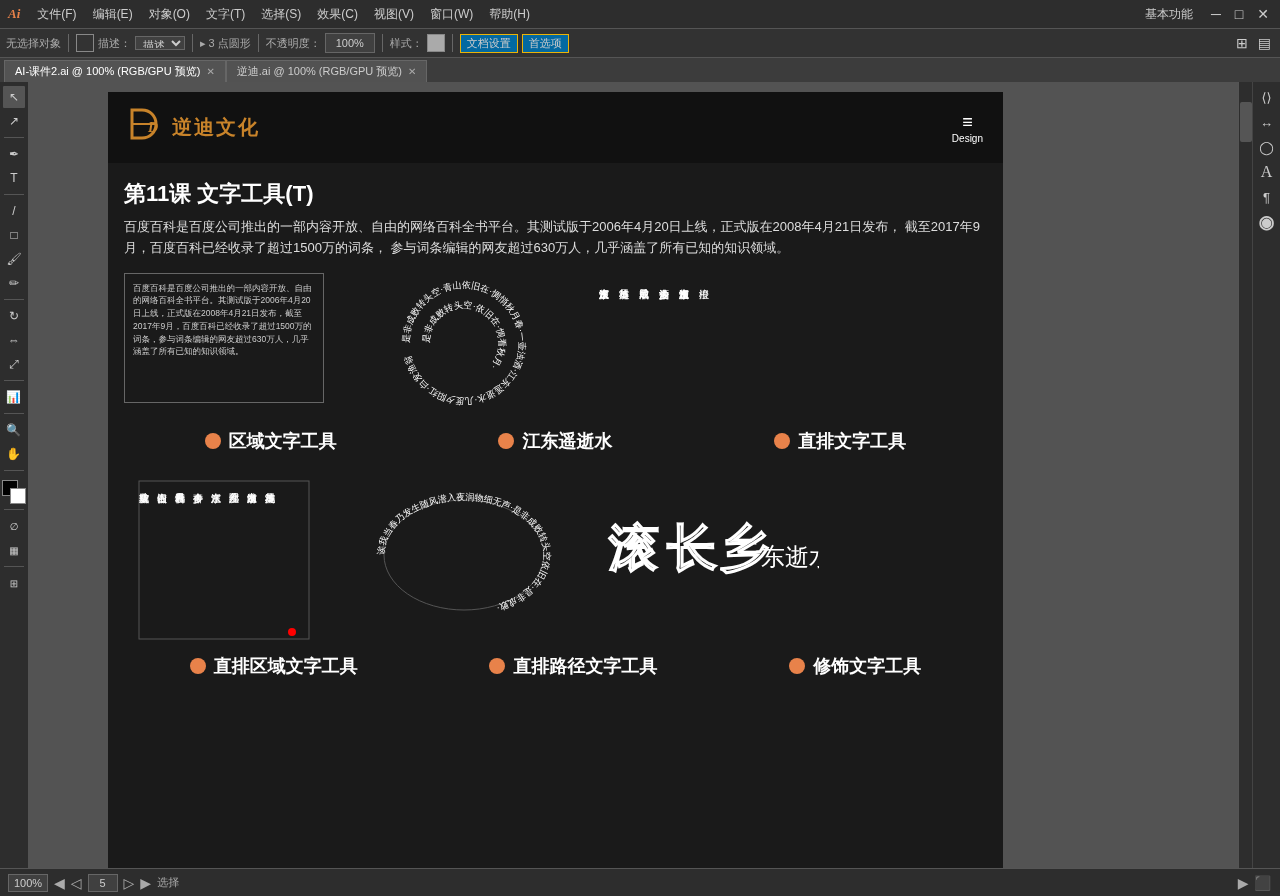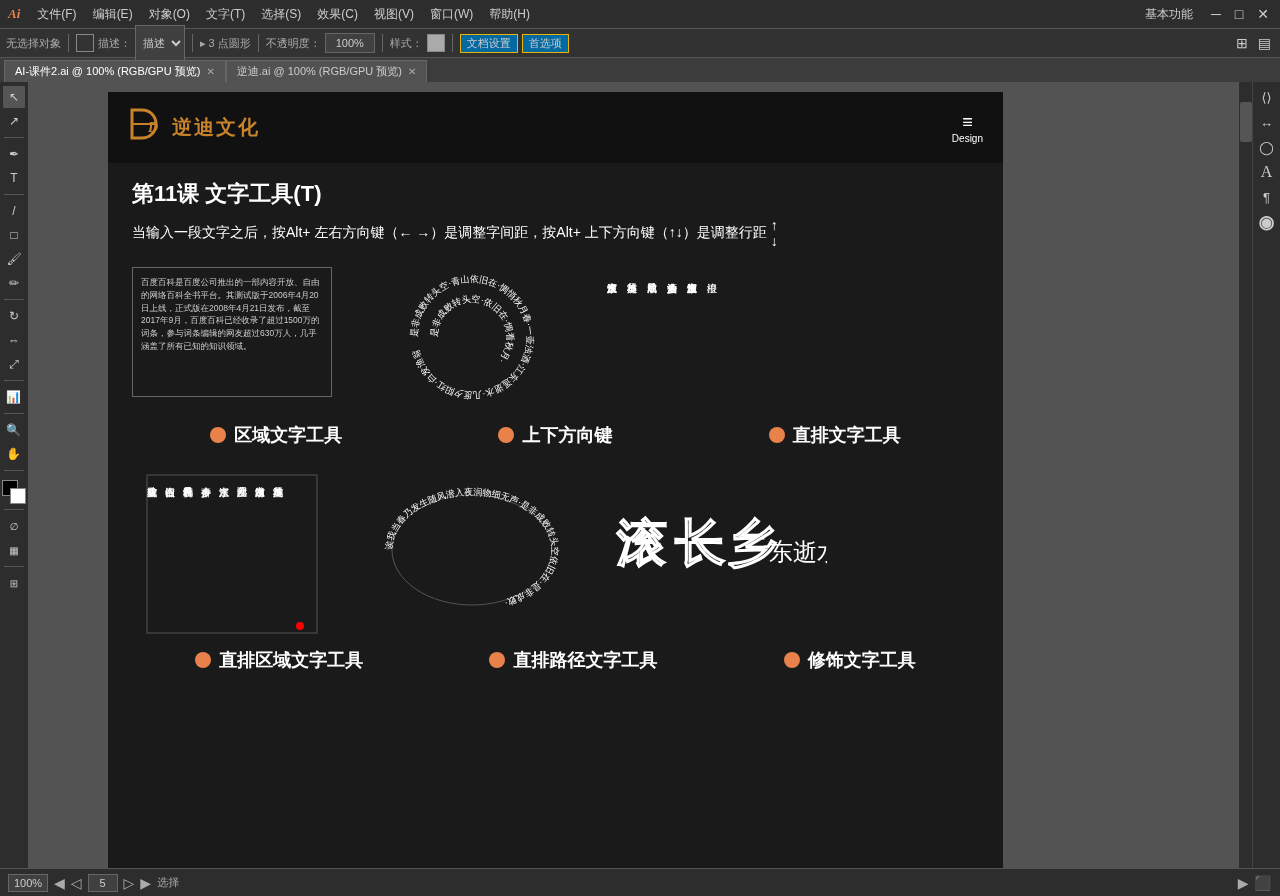--- a/index.html
+++ b/index.html
@@ -66,21 +66,21 @@
       color: #aaa;
       font-size: 11px;
       white-space: nowrap;
     }
     .toolbar-select {
       background: #404040;
       border: 1px solid #666;
       color: #ccc;
       font-size: 11px;
       padding: 1px 3px;
-      height: 36px;
+      height: 14px;
     }
     .toolbar-swatch {
       width: 18px;
       height: 18px;
       background: #333;
       border: 1px solid #888;
       display: inline-block;
     }
     .toolbar-btn {
       color: #ccc;
@@ -243,21 +243,21 @@
       color: #fff;
       font-size: 10px;
       text-align: center;
       display: flex;
       flex-direction: column;
       align-items: center;
     }
 
     
     .artboard-content {
-      padding: 16px 24px;
+      padding: 16px 16px;
       color: #fff;
     }
 
     .lesson-title {
       font-size: 22px;
       font-weight: bold;
       color: #fff;
       margin-bottom: 8px;
     }
 
@@ -518,28 +518,26 @@
         </div>
         <div class="design-label">
           <span style="color:#fff;font-size:18px;">≡</span>
           <span style="color:#fff;font-size:10px;">Design</span>
         </div>
       </div>
 
       <div class="artboard-content">
 
         <div class="lesson-title">第11课   文字工具(T)</div>
-
-        <div class="tip-line">
-          <span>当输入一段文字之后，按Alt+ 左右方向键（← →）是调整字间距，按Alt+ 上下方向键（↑↓）是调整行距</span>
-          <span class="arrow-indicator">
-            <span>↑</span>
-            <span>↓</span>
-          </span>
+        <div class="desc-text">
+          <span>百度百科是百度公司推出的一部内容开放、自由的网络百科全书平台。其测试版于2006年4月20日上线，正式版在2008年4月21日发布，
+截至2017年9月，百度百科已经收录了超过1500万的词条，
+参与词条编辑的网友超过630万人，几乎涵盖了所有已知的知识领域。</span>
         </div>
+
 
         <div class="tools-row">
 
           <div style="width:210px; flex-shrink:0;">
             <div class="demo-box" style="font-size:8.5px; color:#ccc; border:1px solid #666; padding:8px; line-height:1.5; height:130px; overflow:hidden;">百度百科是百度公司推出的一部内容开放、自由的网络百科全书平台。其测试版于2006年4月20日上线，正式版在2008年4月21日发布，截至2017年9月，百度百科已经收录了超过1500万的词条，参与词条编辑的网友超过630万人，几乎涵盖了所有已知的知识领域。</div>
           </div>
 
           <div style="width:220px; flex-shrink:0; height:140px; display:flex; align-items:center; justify-content:center; position:relative;">
             <svg width="200" height="140" viewBox="0 0 200 140">
 
@@ -567,21 +565,21 @@
           </div>
         </div>
 
         <div class="tool-label-row">
           <div class="tool-label">
             <span class="bullet"></span>
             <span>区域文字工具</span>
           </div>
           <div class="tool-label">
             <span class="bullet"></span>
-            <span>上下方向键</span>
+            <span>江东遥逝水</span>
           </div>
           <div class="tool-label">
             <span class="bullet"></span>
             <span>直排文字工具</span>
           </div>
         </div>
 
         <div class="tools-row" style="margin-top:8px;">
 
           <div style="width:210px; flex-shrink:0; height:165px; display:flex; align-items:flex-start; padding-top:4px;">

